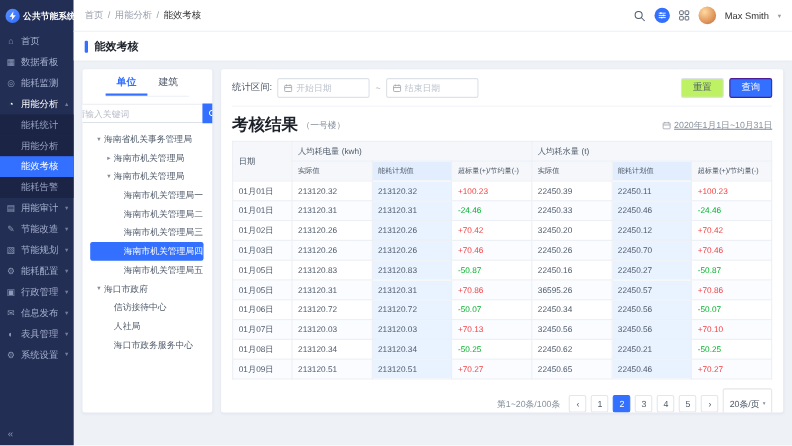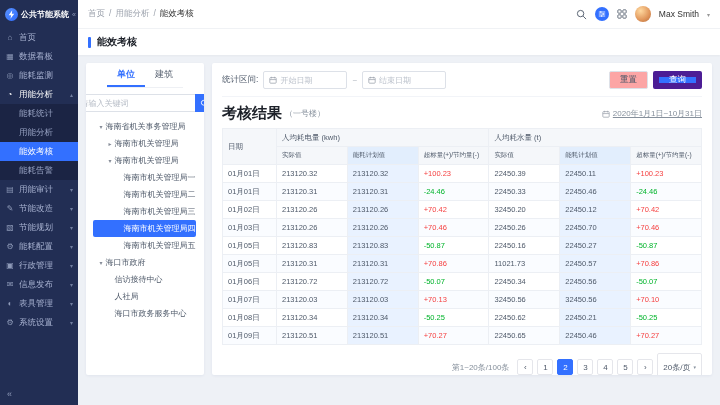--- a/index.html
+++ b/index.html
@@ -5,21 +5,21 @@
   * { box-sizing: border-box; margin: 0; padding: 0; }
   html, body { width: 720px; height: 405px; overflow: hidden; }
   body {
     font-family: "Liberation Sans", "DejaVu Sans", sans-serif;
     background: #eef1f6;
     display: flex;
     color: #333;
   }
 
   
-  .sidebar { width: 78px; flex-shrink: 0; background: #222e54; display: flex; flex-direction: column; }
+  .sidebar { width: 67px; flex-shrink: 0; background: #222e54; display: flex; flex-direction: column; }
   .logo { height: 28px; display: flex; align-items: center; gap: 3px; padding: 0 5px; flex-shrink: 0; }
   .logo-badge { width: 13px; height: 13px; border-radius: 50%; background: linear-gradient(135deg,#5a93ff,#2f6bff); display: flex; align-items: center; justify-content: center; flex-shrink: 0; }
   .logo-title { color: #fff; font-size: 8px; font-weight: bold; white-space: nowrap; }
   .logo-collapse { margin-left: auto; color: #8e9ab8; font-size: 7px; cursor: pointer; }
   .menu { flex: 1; font-size: 8.5px; overflow: hidden; }
   .menu-item { height: 19px; display: flex; align-items: center; gap: 4px; padding: 0 5px; color: #a6b0cf; cursor: pointer; white-space: nowrap; }
   .menu-item .mi-icon { width: 10px; font-size: 8px; text-align: center; color: #8e9ab8; flex-shrink: 0; }
   .menu-item .mi-caret { margin-left: auto; font-size: 6px; color: #707d9f; }
   .menu-item.parent-active, .menu-item.parent-active .mi-icon { color: #fff; }
   .submenu-item { height: 19px; display: flex; align-items: center; padding-left: 19px; font-size: 8.5px; color: #98a3c3; background: #1b2444; cursor: pointer; white-space: nowrap; }
@@ -61,22 +61,22 @@
   .tree-node.selected { background: #3370ff; color: #fff; }
   .tree-node.selected .caret { color: #fff; }
 
   
   .filter-row { display: flex; align-items: center; gap: 5px; padding-bottom: 7px; border-bottom: 1px solid #f2f4f8; flex-shrink: 0; }
   .filter-label { font-size: 8.5px; color: #4e5969; }
   .date-input { width: 84px; height: 18px; border: 1px solid #dde1e8; border-radius: 2px; display: flex; align-items: center; gap: 3px; padding: 0 5px; font-size: 8px; color: #bcc2cc; cursor: text; }
   .tilde { color: #aab0ba; font-size: 8px; }
   .filter-spacer { flex: 1; }
   .btn { height: 18px; padding: 0 10px; font-size: 8.5px; border-radius: 2px; cursor: pointer; display: flex; align-items: center; }
-  .btn-default { background: #fca5a5; border: 1px solid #dde1e8; color: #4e5969; }
-  .btn-primary { background: #3370ff; border: 6px solid #4c1d95; color: #fff; }
+  .btn-default { background: #bef264; border: 1px solid #dde1e8; color: #4e5969; }
+  .btn-primary { background: #3370ff; border: 1px solid #4c1d95; color: #fff; }
 
   .results-row { display: flex; align-items: center; gap: 3px; margin: 7px 0 5px; flex-shrink: 0; }
   .results-title { font-size: 15px; font-weight: bold; color: #1d2129; }
   .results-sub { font-size: 8px; color: #86909c; }
   .results-range { margin-left: auto; display: flex; align-items: center; gap: 3px; font-size: 8px; color: #86909c; text-decoration: underline; }
 
   
   .data-table { width: 100%; border-collapse: collapse; table-layout: fixed; }
   .data-table th, .data-table td { border: 1px solid #eceff4; padding: 0 5px; height: 18px; font-size: 7.5px; text-align: left; overflow: hidden; white-space: nowrap; font-weight: normal; }
   .data-table thead th { background: #f5f7fa; color: #4e5969; }
@@ -404,21 +404,21 @@
               <td class="neg">-50.87</td>
               <td>22450.16</td>
               <td class="plan-col">22450.27</td>
               <td class="neg">-50.87</td>
             </tr>
             <tr>
               <td>01月05日</td>
               <td>213120.31</td>
               <td class="plan-col">213120.31</td>
               <td class="pos">+70.86</td>
-              <td>11021.73</td>
+              <td>36595.26</td>
               <td class="plan-col">22450.57</td>
               <td class="pos">+70.86</td>
             </tr>
             <tr>
               <td>01月06日</td>
               <td>213120.72</td>
               <td class="plan-col">213120.72</td>
               <td class="neg">-50.07</td>
               <td>22450.34</td>
               <td class="plan-col">22450.56</td>

